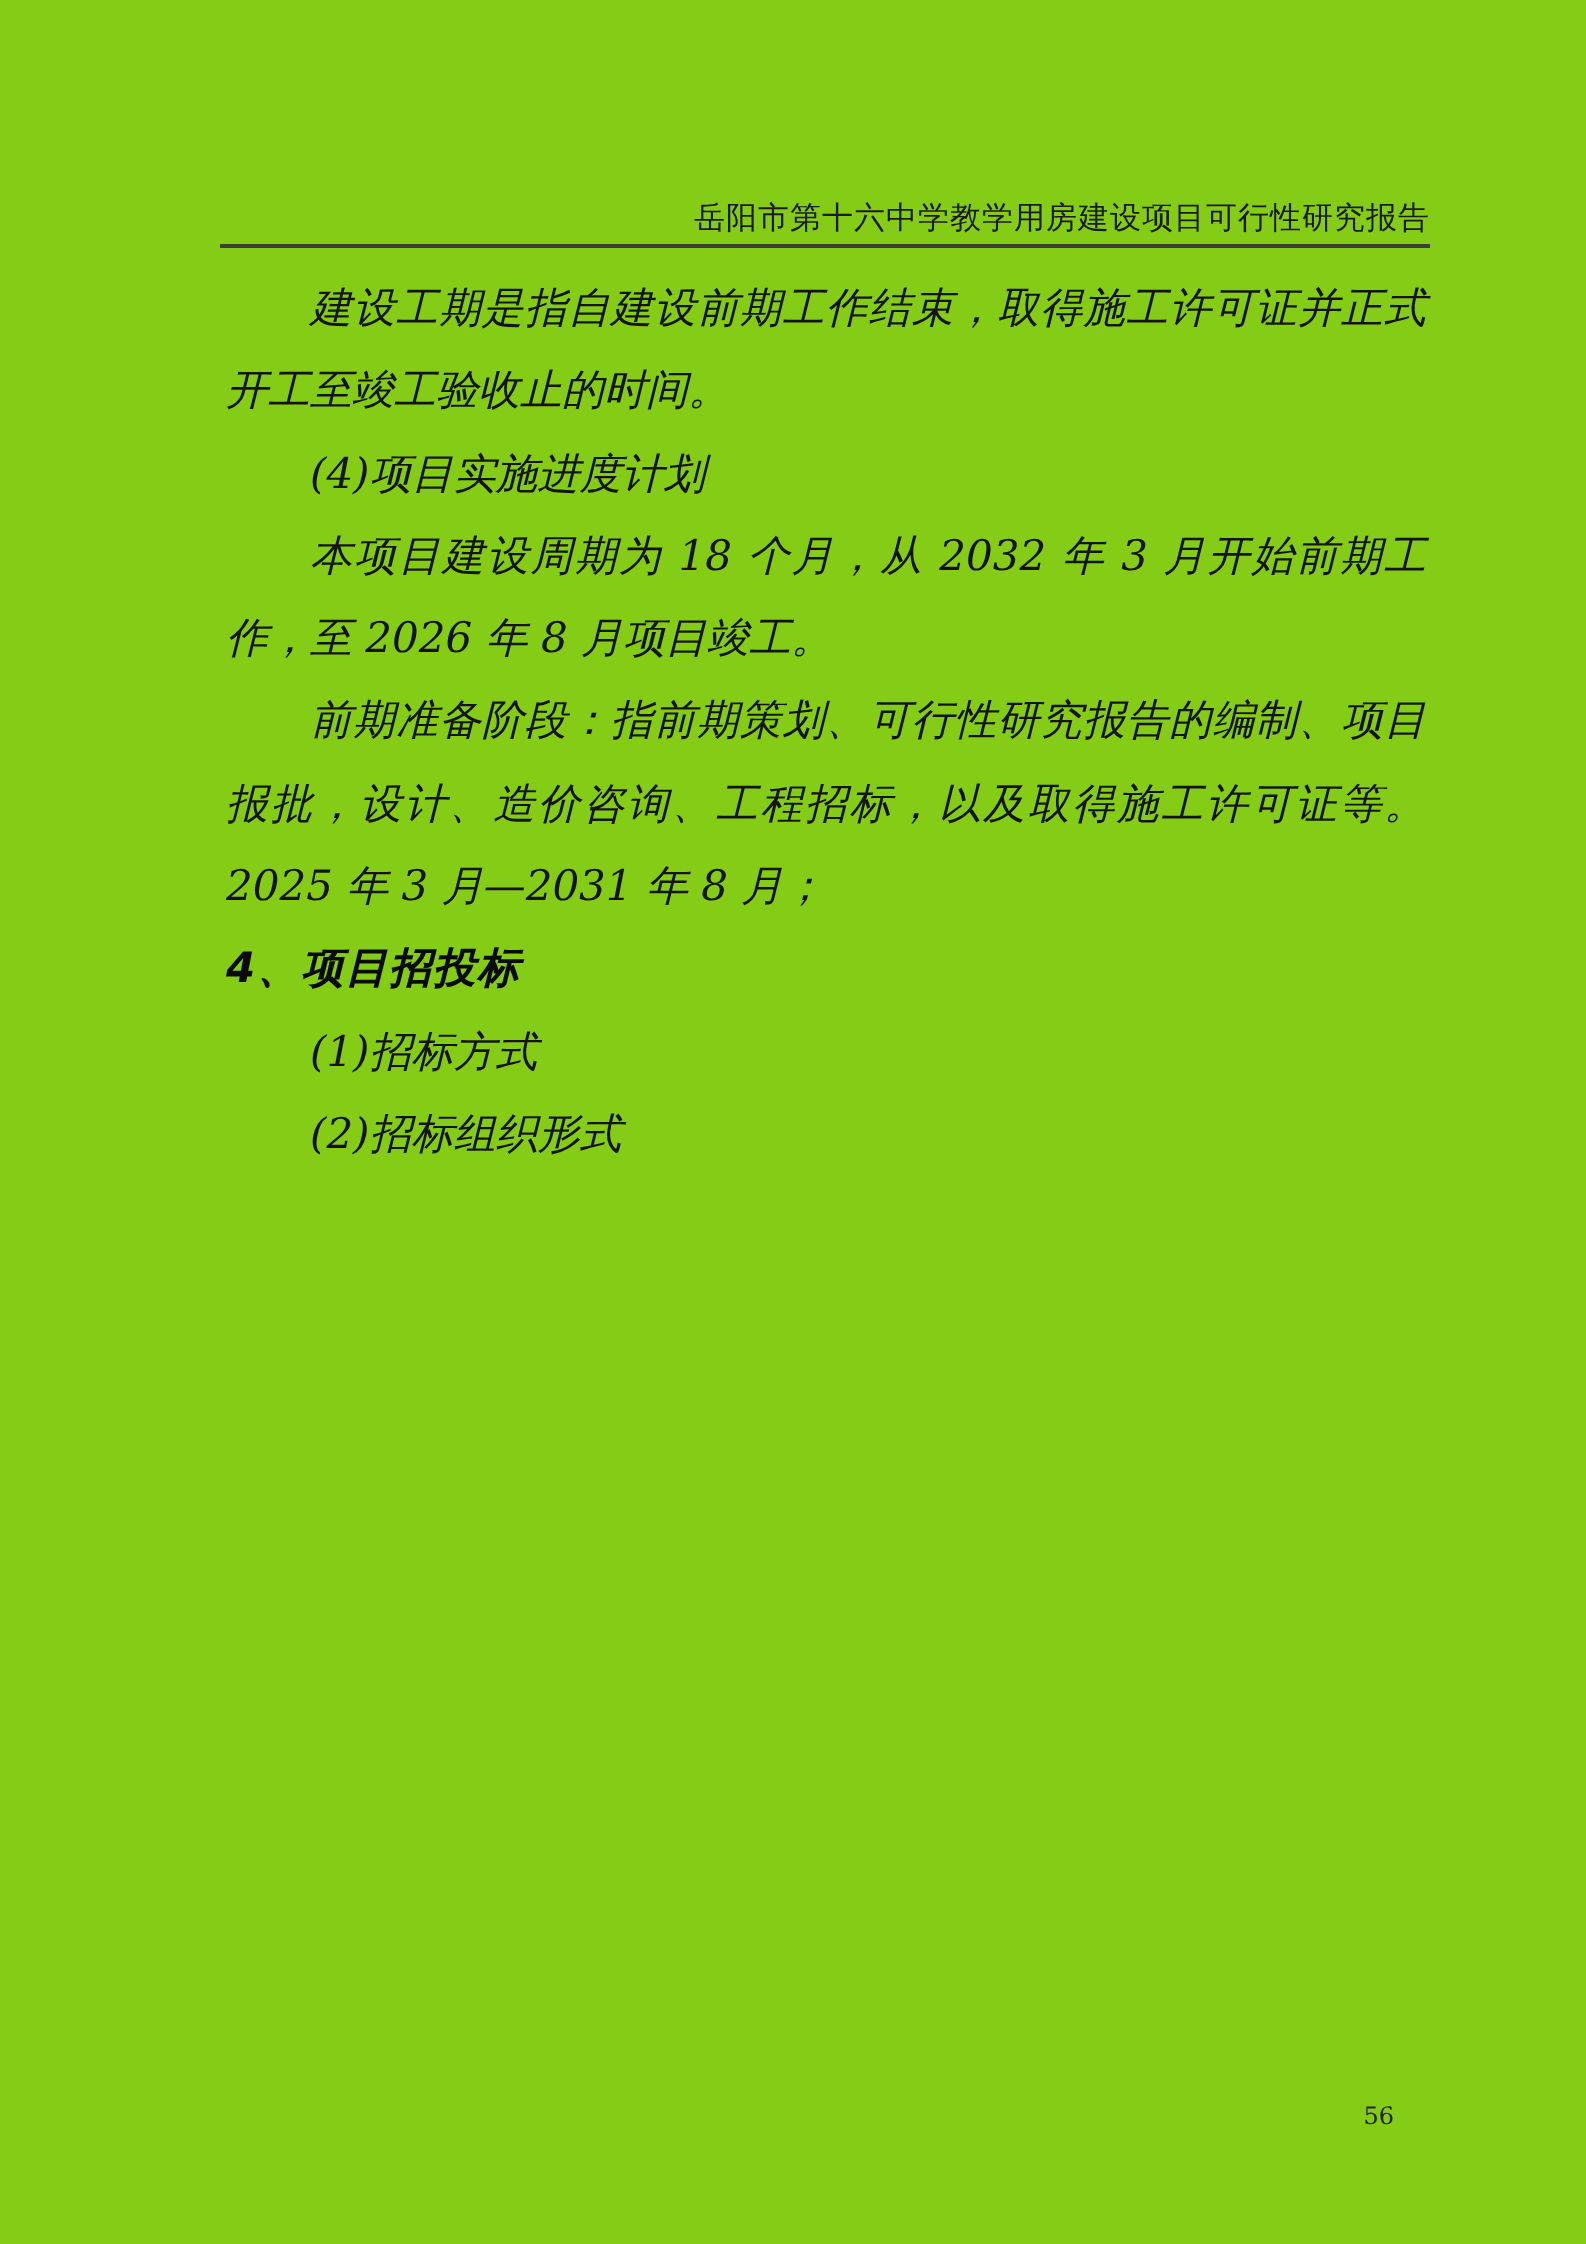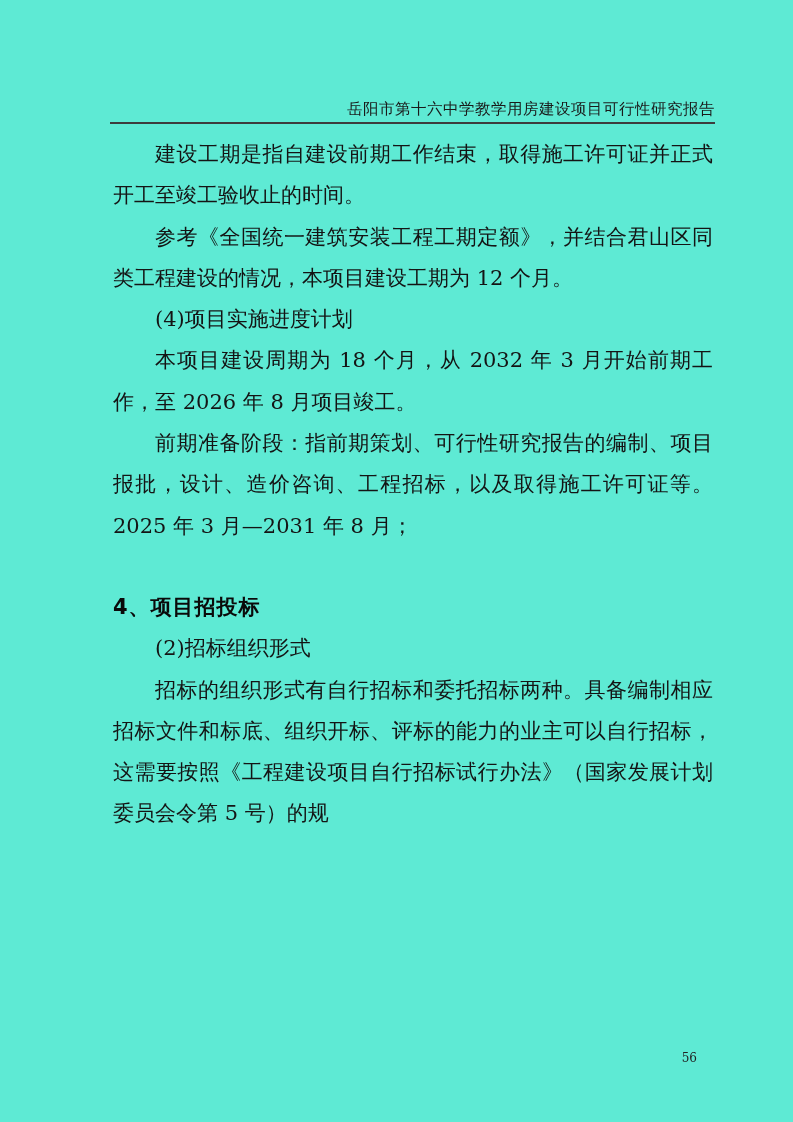--- a/index.html
+++ b/index.html
@@ -1,20 +1,20 @@
 <!DOCTYPE html>
 <html><head>
 <meta charset="utf-8">
 <style>
   html, body { margin: 0; padding: 0; background: #e8e8e8; }
   .page {
     position: relative;
     width: 793px;
     height: 1122px;
-    background: #5eead4;
+    background: #84cc16;
     font-family: "DejaVu Serif", "Liberation Serif", serif;
     color: #141414;
     overflow: hidden;
     margin: 0 auto;
   }
   .header {
     position: absolute;
     left: 110px;
     top: 98px;
     width: 605px;
@@ -26,35 +26,35 @@
     border-bottom: 2px solid #3d3d3d;
     color: #1a1a1a;
   }
   .content {
     position: absolute;
     left: 113px;
     top: 134px;
     width: 600px;
     font-size: 21px;
     line-height: 41.3px;
+    font-style: italic;
   }
   .content p {
     margin: 0;
     text-indent: 2em;
     text-align: justify;
     text-justify: inter-character;
   }
   .content p.heading {
     text-indent: 0;
     text-align: left;
     font-weight: bold;
     font-family: "DejaVu Sans", "Liberation Sans", sans-serif;
     letter-spacing: 1px;
     color: #0a0a0a;
-    margin-top: 40px;
   }
   .page-number {
     position: absolute;
     top: 1048px;
     right: 96px;
     font-size: 12px;
     line-height: 20px;
     color: #222222;
   }
 </style>
@@ -62,24 +62,23 @@
 <body>
 
 <div class="page">
 
   <div class="header">
     <span>岳阳市第十六中学教学用房建设项目可行性研究报告</span>
   </div>
 
   <div class="content">
     <p>建设工期是指自建设前期工作结束，取得施工许可证并正式开工至竣工验收止的时间。</p>
-    <p>参考《全国统一建筑安装工程工期定额》，并结合君山区同类工程建设的情况，本项目建设工期为 12 个月。</p>
     <p>(4)项目实施进度计划</p>
     <p>本项目建设周期为 18 个月，从 2032 年 3 月开始前期工作，至 2026 年 8 月项目竣工。</p>
     <p>前期准备阶段：指前期策划、可行性研究报告的编制、项目报批，设计、造价咨询、工程招标，以及取得施工许可证等。2025 年 3 月—2031 年 8 月；</p>
     <p class="heading">4、项目招投标</p>
+    <p>(1)招标方式</p>
     <p>(2)招标组织形式</p>
-    <p>招标的组织形式有自行招标和委托招标两种。具备编制相应招标文件和标底、组织开标、评标的能力的业主可以自行招标，这需要按照《工程建设项目自行招标试行办法》（国家发展计划委员会令第 5 号）的规</p>
   </div>
 
   <div class="page-number">56</div>
 
 </div>
 
 </body></html>

